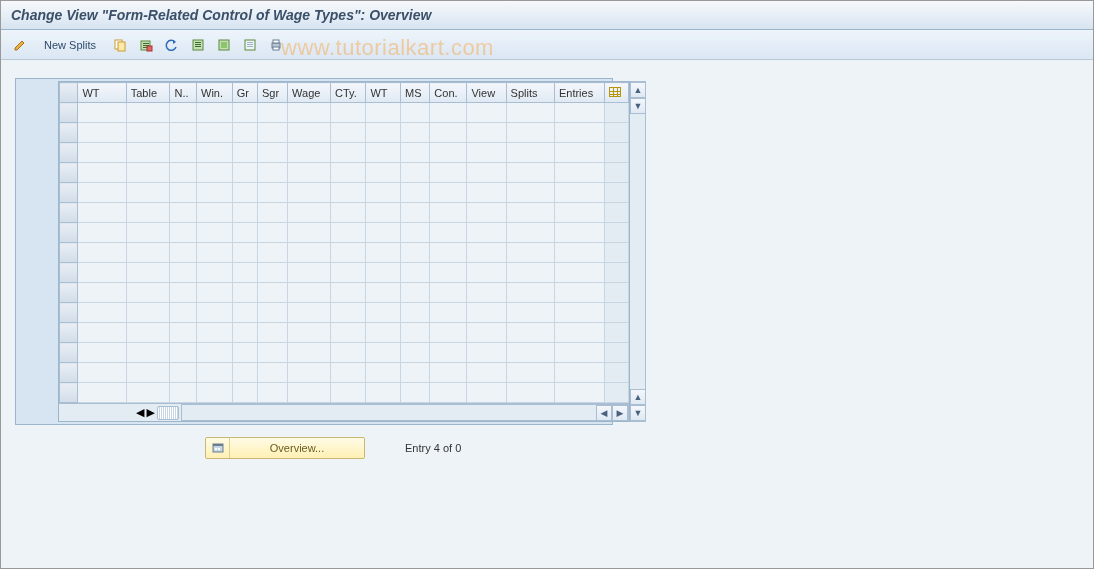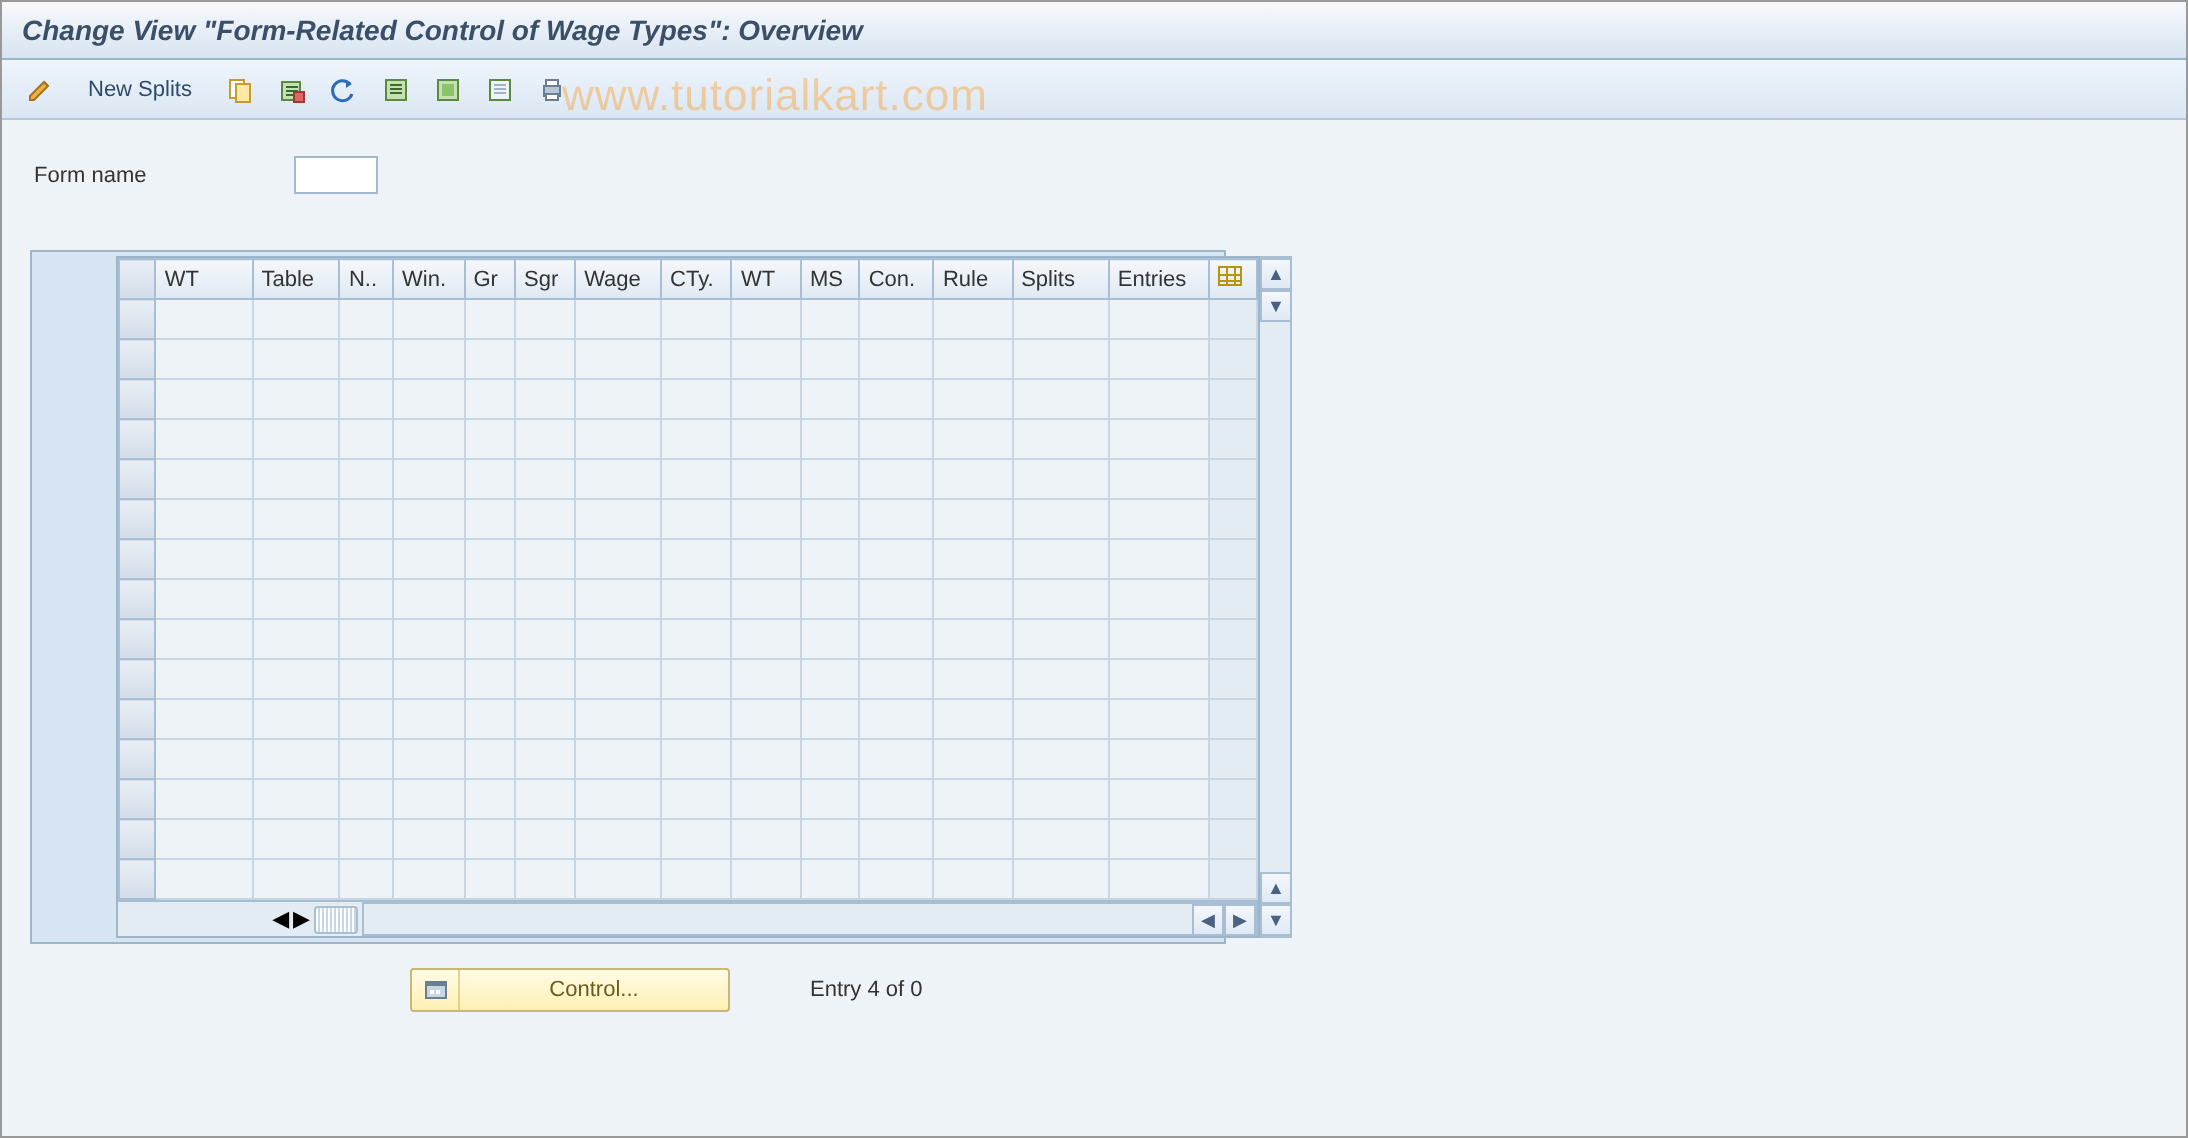--- a/index.html
+++ b/index.html
@@ -295,44 +295,40 @@
         <rect x="4" y="2" width="6" height="3" fill="#fff" stroke="#6a7e92"></rect>
         <rect x="4" y="9" width="6" height="3" fill="#fff" stroke="#6a7e92"></rect>
       </svg>
   </span>
 </div>
 
 <div class="watermark">www.tutorialkart.com</div>
 
 <div class="content">
 
-  <div class="form-row">
-    <label>Form name</label>
-    <input type="text" value="" style="">
-  </div>
 
   <div class="grid-frame">
     <div class="grid-inner">
       <div class="grid-table-wrap">
         <table class="tc" id="tc-table">
           <thead>
               <tr id="tc-header-row">
                 <th class="rowsel-hd"></th>
                 <th style="width: 42px;">WT</th>
                 <th style="width: 38px;">Table</th>
                 <th style="width: 18px;">N..</th>
                 <th style="width: 28px;">Win.</th>
                 <th style="width: 22px;">Gr</th>
                 <th style="width: 26px;">Sgr</th>
                 <th style="width: 32px;">Wage</th>
                 <th style="width: 28px;">CTy.</th>
                 <th style="width: 30px;">WT</th>
                 <th style="width: 24px;">MS</th>
                 <th style="width: 30px;">Con.</th>
-                <th style="width: 34px;">Rule</th>
+                <th style="width: 34px;">View</th>
                 <th style="width: 42px;">Splits</th>
                 <th style="width: 42px;">Entries</th>
                 <th class="config-hd"><span class="mini-grid"></span></th>
               </tr>
             </thead>
           <tbody id="tc-body">
               <tr>
                 <td class="rowsel"></td>
                 <td style="width: 42px;"></td>
                 <td style="width: 38px;"></td>
@@ -634,18 +630,18 @@
   <div class="position-bar">
     <button class="position-btn">
       <span class="icon-slot">
         <svg width="14" height="14" viewBox="0 0 14 14">
             <rect x="2" y="3" width="10" height="8" fill="#c8d5e3" stroke="#6a7e92"></rect>
             <rect x="2" y="3" width="10" height="2" fill="#6a7e92"></rect>
             <rect x="4" y="7" width="2" height="2" fill="#fff"></rect>
             <rect x="7" y="7" width="2" height="2" fill="#fff"></rect>
           </svg>
       </span>
-      <span class="label-slot">Control...</span>
+      <span class="label-slot">Overview...</span>
     </button>
     <span class="entry-text">Entry 4 of 0</span>
   </div>
 
 </div>
 
 </body></html>

